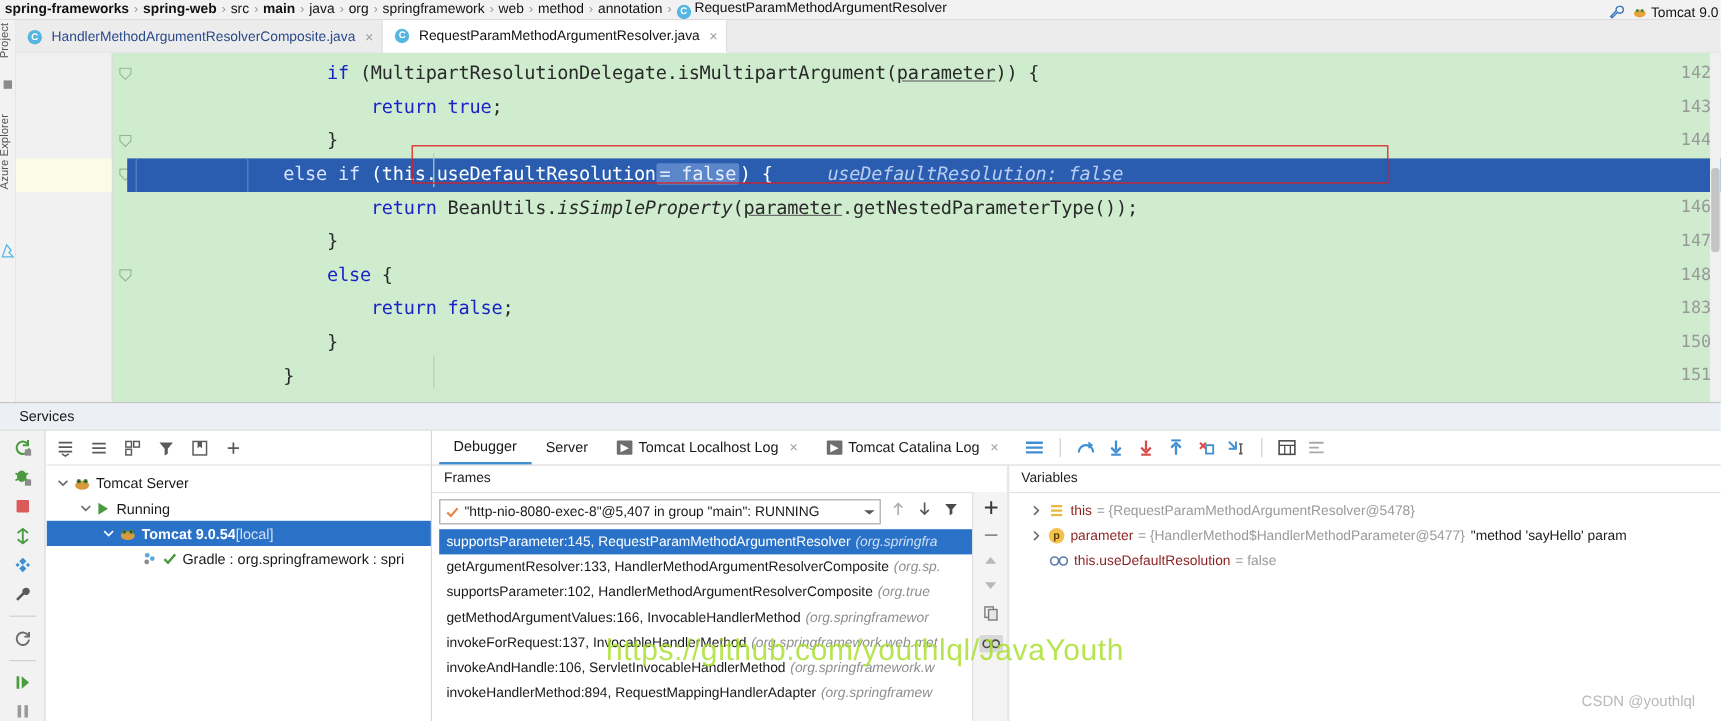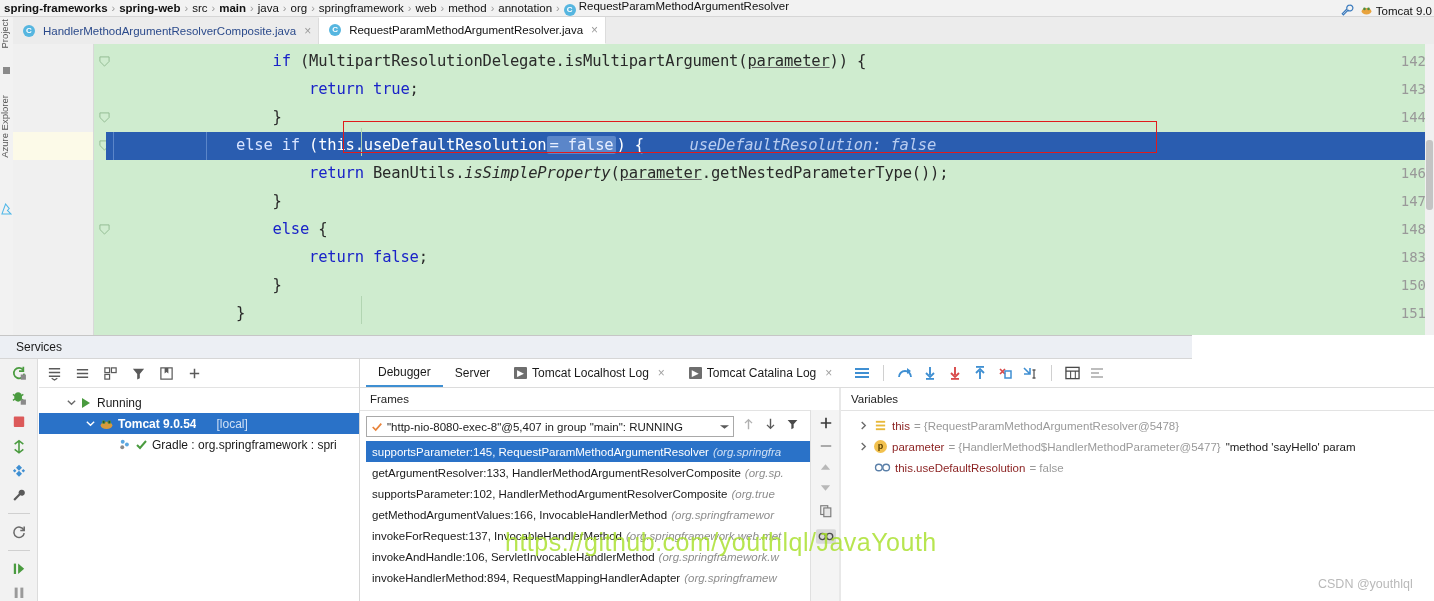--- a/index.html
+++ b/index.html
@@ -54,21 +54,21 @@
   .curline{position:absolute;left:0;width:80px;height:28px;background:#fcfae8;}
   .tickL{position:absolute;width:1px;height:28px;background:#5b86c9;}
   .inlay{color:#b9cdf0;font-style:italic;}
   .valhint{display:inline-block;background:#5b86c9;color:#e6eeff;padding:0 3px;border-radius:2px;}
   .indentguide{position:absolute;width:1px;background:#b2d5b2;}
   .redbox{position:absolute;border:1.6px solid #e01b1b;pointer-events:none;}
   .uline{text-decoration:underline;text-decoration-color:#6b6b6b;}
   .ital{font-style:italic;}
 
   
-  .svc-head{position:absolute;left:0;top:335px;width:1192px;height:24px;
+  .svc-head{position:absolute;left:0;top:335px;width:1434px;height:24px;
             background:#eceff4;border-top:1px solid #c6c6c6;border-bottom:1px solid #d6d6d6;
             display:flex;align-items:center;padding-left:16px;box-sizing:border-box;}
   .svc-head span{font-size:12px;color:#1a1a1a;}
   .svc-body{position:absolute;left:0;top:359px;width:1434px;height:242px;background:#fff;}
 
   .lefttools{position:absolute;left:0;top:0;width:38px;height:242px;background:#f2f2f2;
              border-right:1px solid #dcdcdc;display:flex;flex-direction:column;
              align-items:center;padding-top:6px;gap:9px;box-sizing:border-box;}
   .tico{width:18px;height:18px;display:block;}
   .tdiv{width:22px;height:1px;background:#d0d0d0;margin:1px 0;}
@@ -329,42 +329,55 @@
         </svg>
         <svg width="15" height="15" viewBox="0 0 16 16">
           <rect x="2" y="2" width="12" height="12" fill="none" stroke="#5a5a5a" stroke-width="1.3"></rect>
           <path d="M6 2v6l2-1.5L10 8V2" fill="#5a5a5a"></path>
         </svg>
         <svg width="15" height="15" viewBox="0 0 16 16">
           <path d="M8 3v10M3 8h10" stroke="#5a5a5a" stroke-width="1.6"></path>
         </svg>
       </div>
       <div id="treebody" style="padding-top:4px;">
-          <div class="trow" style="padding-left: 27px;">
+          <div class="trow" style="padding-left: 8px;">
             <svg class="chev" viewBox="0 0 12 12">
               <path d="M2 4l4 4 4-4" fill="none" stroke="#6a6a6a" stroke-width="1.5"></path>
-            </svg>
-            <svg width="12" height="12" viewBox="0 0 12 12" style="margin-right:5px;flex:0 0 auto;">
-              <path d="M2 1l8 5-8 5z" fill="#4a9b3f"></path>
-            </svg>
-            <span class="tlabel">Running</span>
-          </div>
-          <div class="trow sel" style="padding-left: 46px;">
-            <svg class="chev" viewBox="0 0 12 12">
-              <path d="M2 4l4 4 4-4" fill="none" stroke="#fff" stroke-width="1.5"></path>
             </svg>
             <svg width="15" height="13" viewBox="0 0 16 14" style="margin-right:4px;flex:0 0 auto;">
               <ellipse cx="8" cy="9" rx="6.3" ry="4" fill="#d89a3c"></ellipse>
               <circle cx="5" cy="5.5" r="2" fill="#4a8c3f"></circle>
               <circle cx="11" cy="5.5" r="2" fill="#4a8c3f"></circle>
               <circle cx="5" cy="5.5" r="0.8" fill="#222"></circle>
               <circle cx="11" cy="5.5" r="0.8" fill="#222"></circle>
             </svg>
+            <span class="tlabel">Tomcat Server</span>
+          </div>
+          <div class="trow" style="padding-left: 27px;">
+            <svg class="chev" viewBox="0 0 12 12">
+              <path d="M2 4l4 4 4-4" fill="none" stroke="#6a6a6a" stroke-width="1.5"></path>
+            </svg>
+            <svg width="12" height="12" viewBox="0 0 12 12" style="margin-right:5px;flex:0 0 auto;">
+              <path d="M2 1l8 5-8 5z" fill="#4a9b3f"></path>
+            </svg>
+            <span class="tlabel">Running</span>
+          </div>
+          <div class="trow sel" style="padding-left: 46px;">
+            <svg class="chev" viewBox="0 0 12 12">
+              <path d="M2 4l4 4 4-4" fill="none" stroke="#fff" stroke-width="1.5"></path>
+            </svg>
+            <svg width="15" height="13" viewBox="0 0 16 14" style="margin-right:4px;flex:0 0 auto;">
+              <ellipse cx="8" cy="9" rx="6.3" ry="4" fill="#d89a3c"></ellipse>
+              <circle cx="5" cy="5.5" r="2" fill="#4a8c3f"></circle>
+              <circle cx="11" cy="5.5" r="2" fill="#4a8c3f"></circle>
+              <circle cx="5" cy="5.5" r="0.8" fill="#222"></circle>
+              <circle cx="11" cy="5.5" r="0.8" fill="#222"></circle>
+            </svg>
             <span class="tlabel" style="font-weight:bold">Tomcat 9.0.54</span>
-            <span class="dim" style="margin-left:20px;">[local]</span>
+            <span class="dim" style="margin-left:0;">[local]</span>
           </div>
           <div class="trow" style="padding-left: 65px;">
             <span class="chev"></span>
             <svg width="15" height="13" viewBox="0 0 16 14" style="margin-right:3px;flex:0 0 auto;">
               <circle cx="5" cy="4" r="2.1" fill="#5aa7e0"></circle>
               <circle cx="9.5" cy="7" r="2.1" fill="#5aa7e0"></circle>
               <circle cx="4.5" cy="10" r="2.1" fill="#8a8a8a"></circle>
             </svg>
             <svg width="12" height="12" viewBox="0 0 12 12" style="margin-right:4px;flex:0 0 auto;">
               <path d="M1 6l3 3 6-7" fill="none" stroke="#4a9b3f" stroke-width="2"></path>

